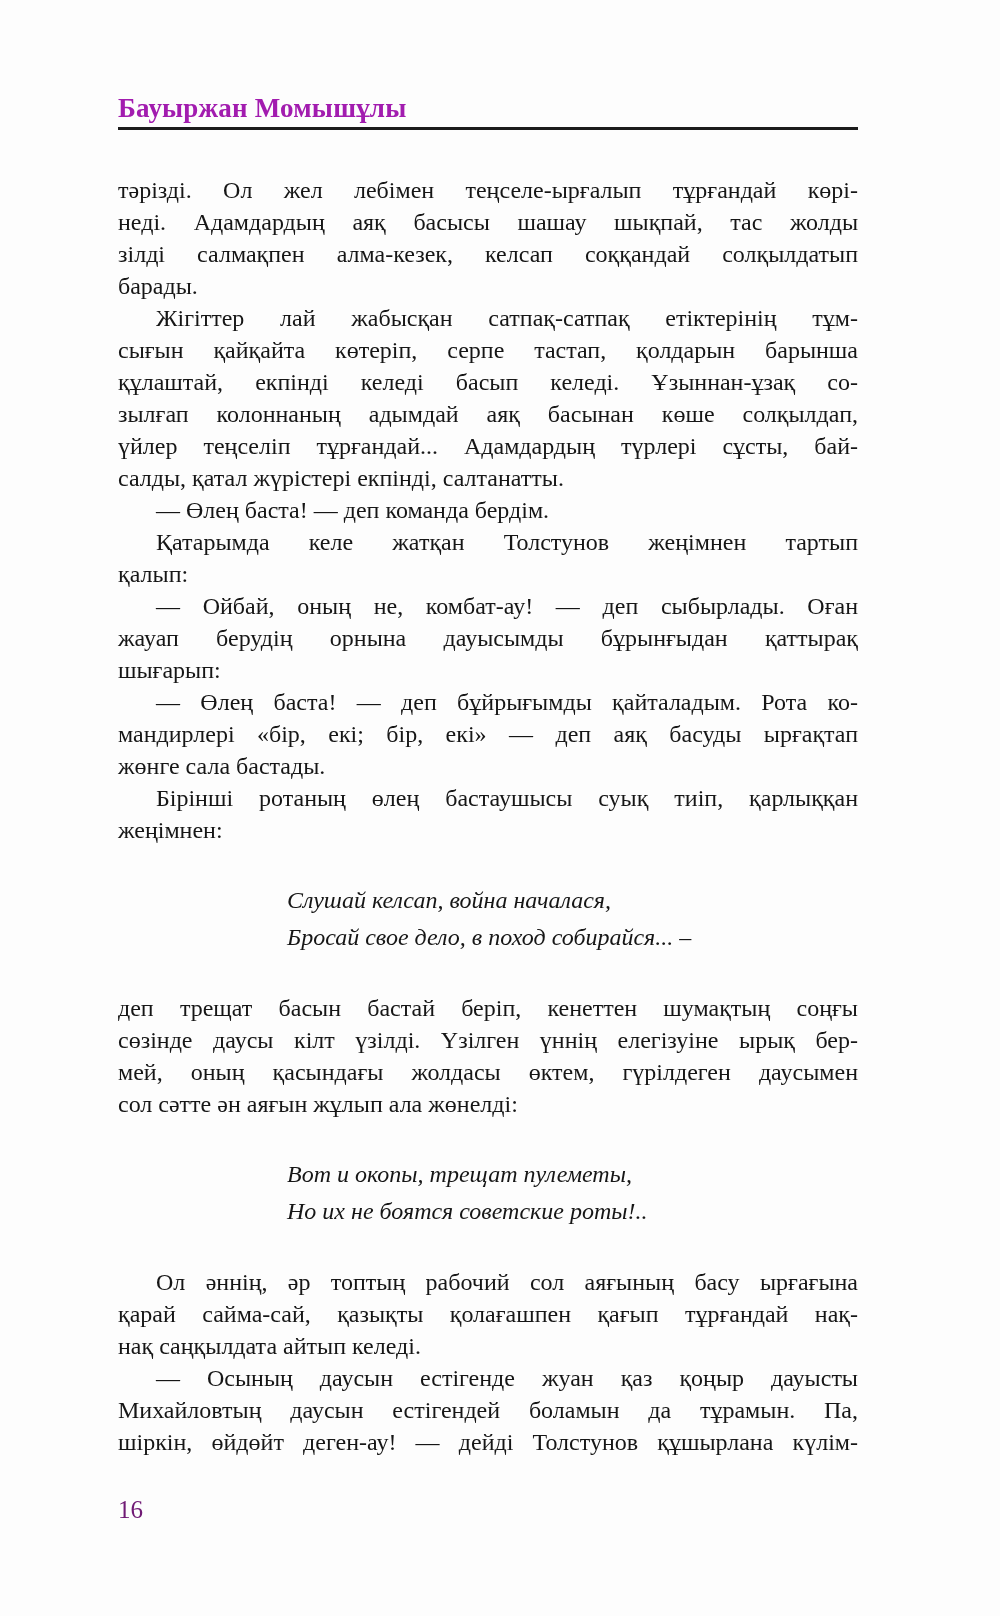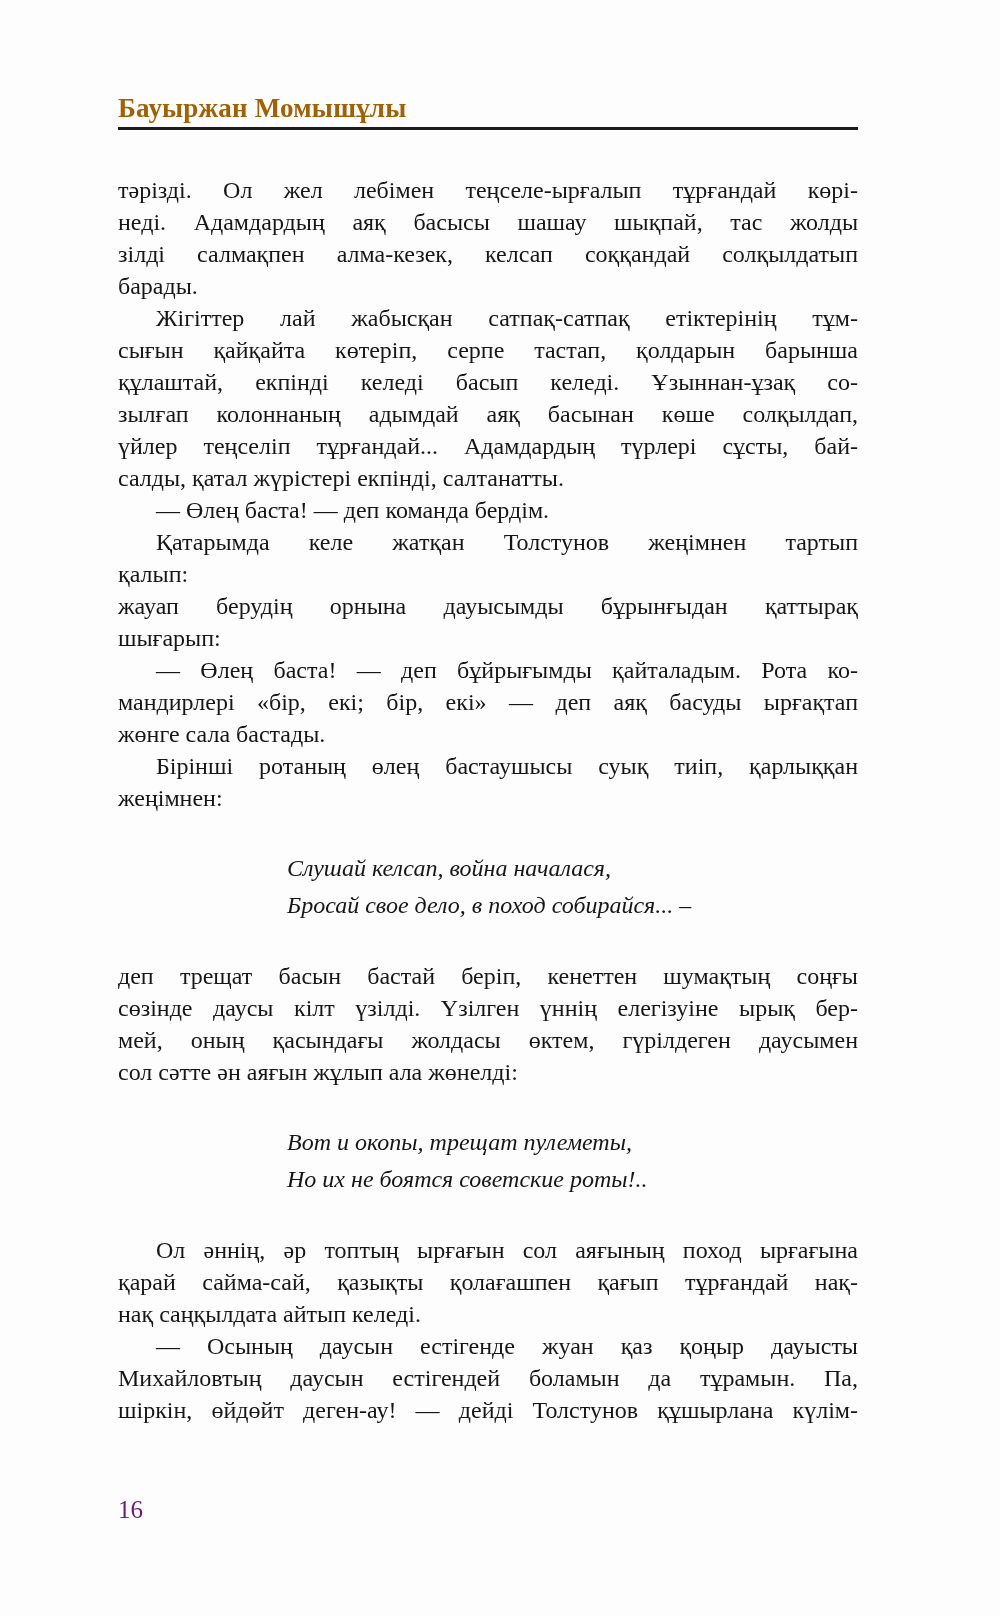--- a/index.html
+++ b/index.html
@@ -21,21 +21,21 @@
     left: 118px;
     top: 0;
     width: 740px;
   }
   .running-head {
     margin-top: 92px;
     font-size: 27px;
     font-weight: 700;
     line-height: 33px;
     letter-spacing: 0.2px;
-    color: #a16207;
+    color: #a21caf;
   }
   .header-rule {
     margin-top: 2px;
     border: 0;
     border-top: 3px solid #1c1c1c;
     width: 100%;
   }
   .body-text {
     margin-top: 44px;
   }
@@ -93,20 +93,21 @@
           <div class="line">салды, қатал жүрістері екпінді, салтанатты.</div>
         </div>
         <div class="para">
           <div class="line indent">— Өлең баста! — деп команда бердім.</div>
         </div>
         <div class="para">
           <div class="line indent just">Қатарымда келе жатқан Толстунов жеңімнен тартып</div>
           <div class="line">қалып:</div>
         </div>
         <div class="para">
+          <div class="line indent just">— Ойбай, оның не, комбат-ау! — деп сыбырлады. Оған</div>
           <div class="line just">жауап берудің орнына дауысымды бұрынғыдан қаттырақ</div>
           <div class="line">шығарып:</div>
         </div>
         <div class="para">
           <div class="line indent just">— Өлең баста! — деп бұйрығымды қайталадым. Рота ко-</div>
           <div class="line just">мандирлері «бір, екі; бір, екі» — деп аяқ басуды ырғақтап</div>
           <div class="line">жөнге сала бастады.</div>
         </div>
         <div class="para">
           <div class="line indent just">Бірінші ротаның өлең бастаушысы суық тиіп, қарлыққан</div>
@@ -120,21 +121,21 @@
           <div class="line just">деп трещат басын бастай беріп, кенеттен шумақтың соңғы</div>
           <div class="line just">сөзінде даусы кілт үзілді. Үзілген үннің елегізуіне ырық бер-</div>
           <div class="line just">мей, оның қасындағы жолдасы өктем, гүрілдеген даусымен</div>
           <div class="line">сол сәтте ән аяғын жұлып ала жөнелді:</div>
         </div>
         <div class="verse">
           <div class="vline">Вот и окопы, трещат пулеметы,</div>
           <div class="vline">Но их не боятся советские роты!..</div>
         </div>
         <div class="para">
-          <div class="line indent just">Ол әннің, әр топтың ырғағын сол аяғының поход ырғағына</div>
+          <div class="line indent just">Ол әннің, әр топтың рабочий сол аяғының басу ырғағына</div>
           <div class="line just">қарай сайма-сай, қазықты қолағашпен қағып тұрғандай нақ-</div>
           <div class="line">нақ саңқылдата айтып келеді.</div>
         </div>
         <div class="para">
           <div class="line indent just">— Осының даусын естігенде жуан қаз қоңыр дауысты</div>
           <div class="line just">Михайловтың даусын естігендей боламын да тұрамын. Па,</div>
           <div class="line just">шіркін, өйдөйт деген-ау! — дейді Толстунов құшырлана күлім-</div>
         </div>
       </div>
   </div>

